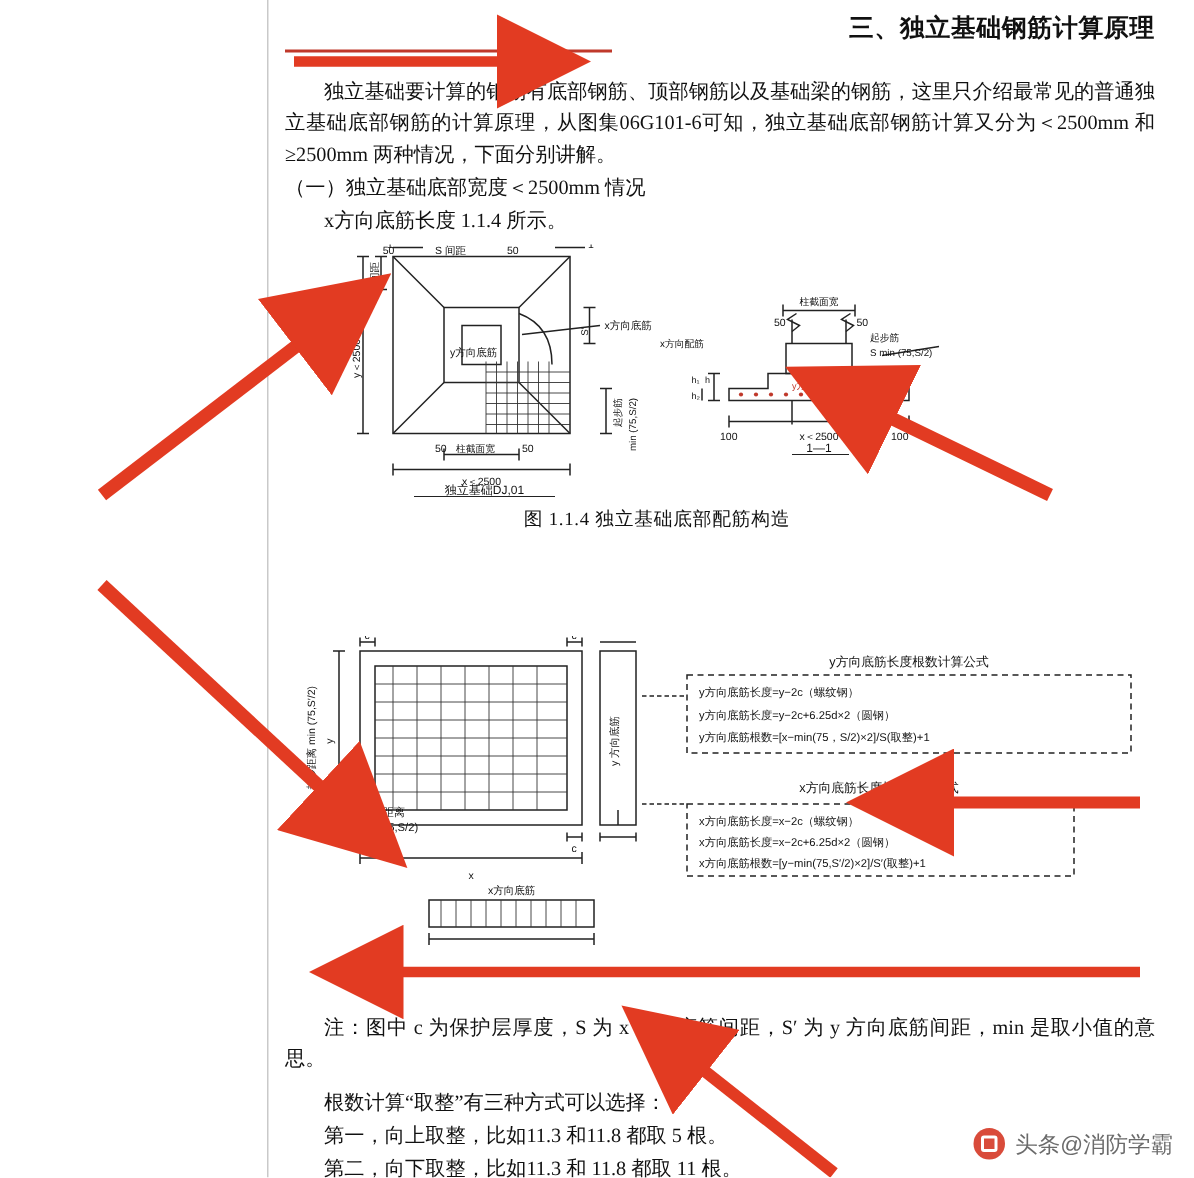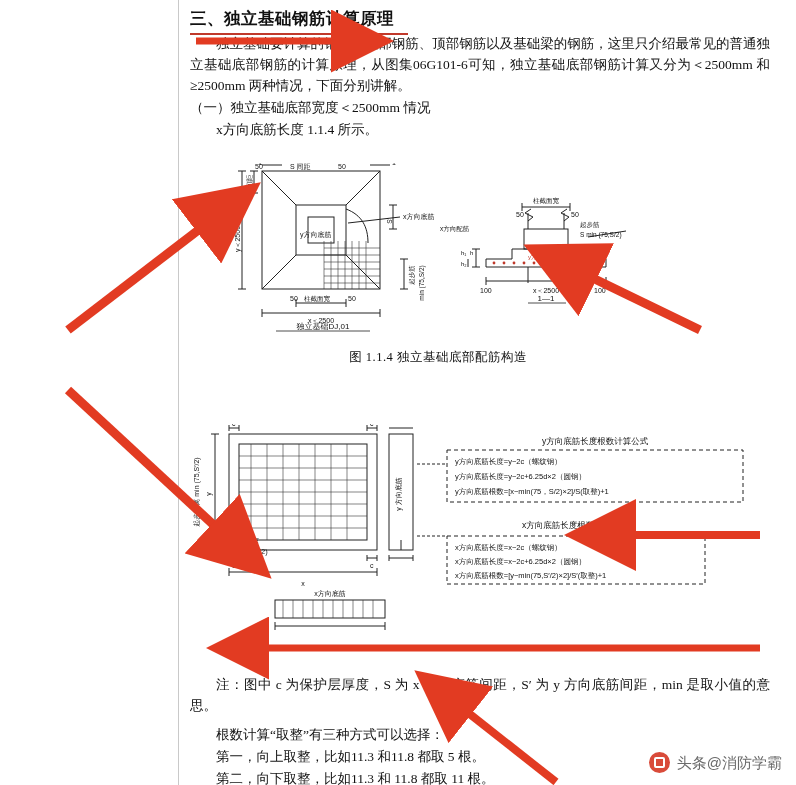--- a/index.html
+++ b/index.html
@@ -12,38 +12,38 @@
     overflow:hidden;
   }
   .page{position:absolute;inset:0;}
   .left-rule{
     position:absolute;left:178px;top:0;width:1px;height:785px;
     background:#c9c9c9;
   }
   
   .col{position:absolute;left:190px;top:8px;width:580px;}
   h2.heading{
-    font-size:16.5px;font-weight:bold;margin:0 0 3px 0;
-    letter-spacing:.5px;font-family:"Liberation Sans", sans-serif;
+    font-size:16.5px;font-weight:bold;margin:0 0 20px 0;
+    letter-spacing:.5px;font-family:"Liberation Sans", sans-serif;text-align:right;
   }
   .heading-underline{
     position:absolute;left:190px;top:33px;width:218px;height:1.5px;background:#c0392b;
   }
   p.para{
     font-size:13.5px;line-height:21px;margin:0 0 1px 0;text-align:justify;
   }
   p.indent{text-indent:26px;}
   .small-note{font-size:12.5px;line-height:19px;}
   
   .fig-cap{
-    font-size:12.5px;text-align:center;margin-top:11px;letter-spacing:.5px;
+    font-size:12.5px;text-align:center;margin-top:0;letter-spacing:.5px;
   }
   svg{display:block;}
   .fig1{position:absolute;left:228px;top:163px;}
-  .fig2{position:absolute;left:185px;top:424px;}
+  .fig2{position:absolute;left:196px;top:424px;}
   
   .watermark{
     position:absolute;right:14px;bottom:12px;
     display:flex;align-items:flex-end;gap:7px;
     font-family:"Liberation Sans", sans-serif;
     font-size:15px;color:#6b6b6b;
   }
   .wm-logo{
     width:21px;height:21px;border-radius:50%;
     background:#d94b3a;position:relative;flex:none;

